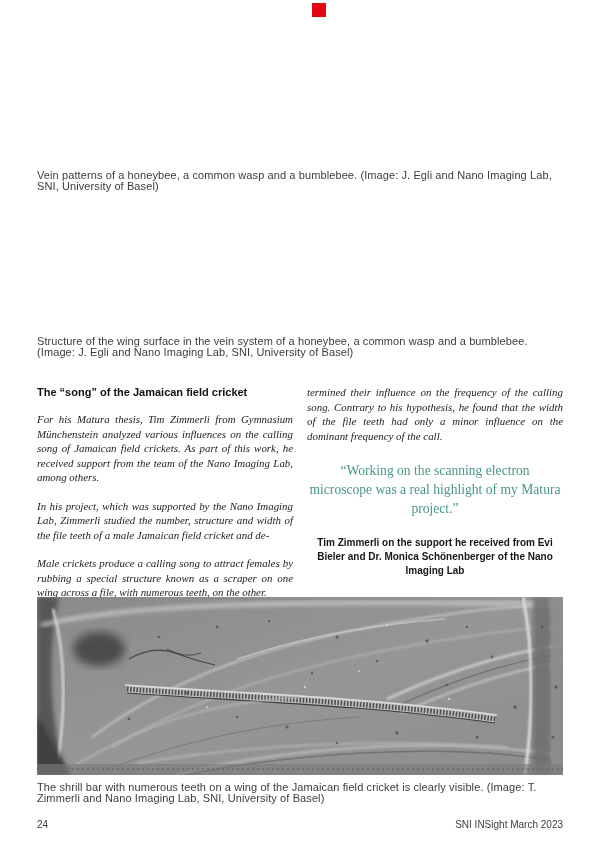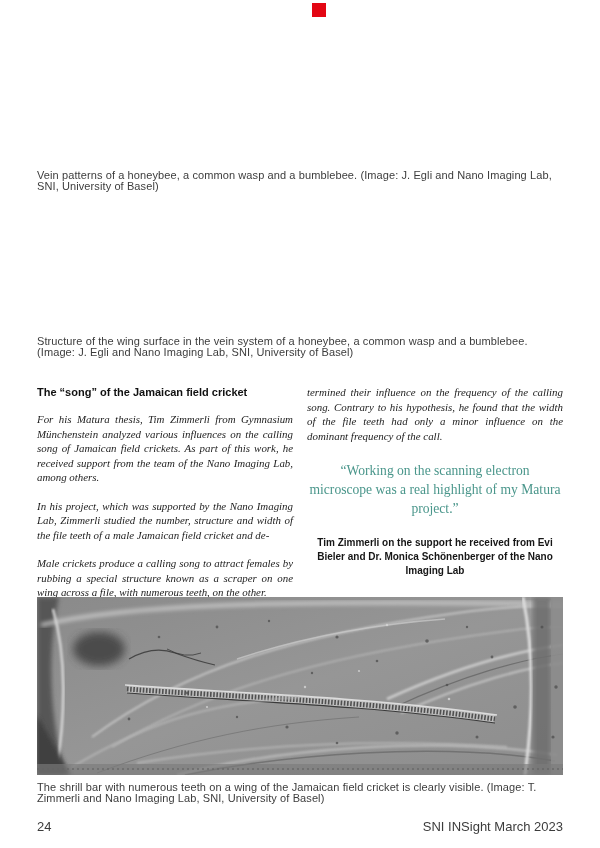--- a/index.html
+++ b/index.html
@@ -40,21 +40,21 @@
     font-size:10px;line-height:14px;font-weight:bold;color:#161616;
   }
   .sem{
     position:absolute;left:37px;top:597px;width:526px;height:178px;margin:0;
     background:#8f8f8f;overflow:hidden;
   }
   .sem svg{display:block;}
   .footer{
     position:absolute;left:37px;top:819px;width:526px;
     display:flex;justify-content:space-between;
-    font-size:13px;color:#3c3c3c;
+    font-size:10px;color:#3c3c3c;
   }
 </style>
 </head>
 <body>
 
 <div class="page">
 
   <div class="red-tab"></div>
 
   <div class="img-area img1"></div>

